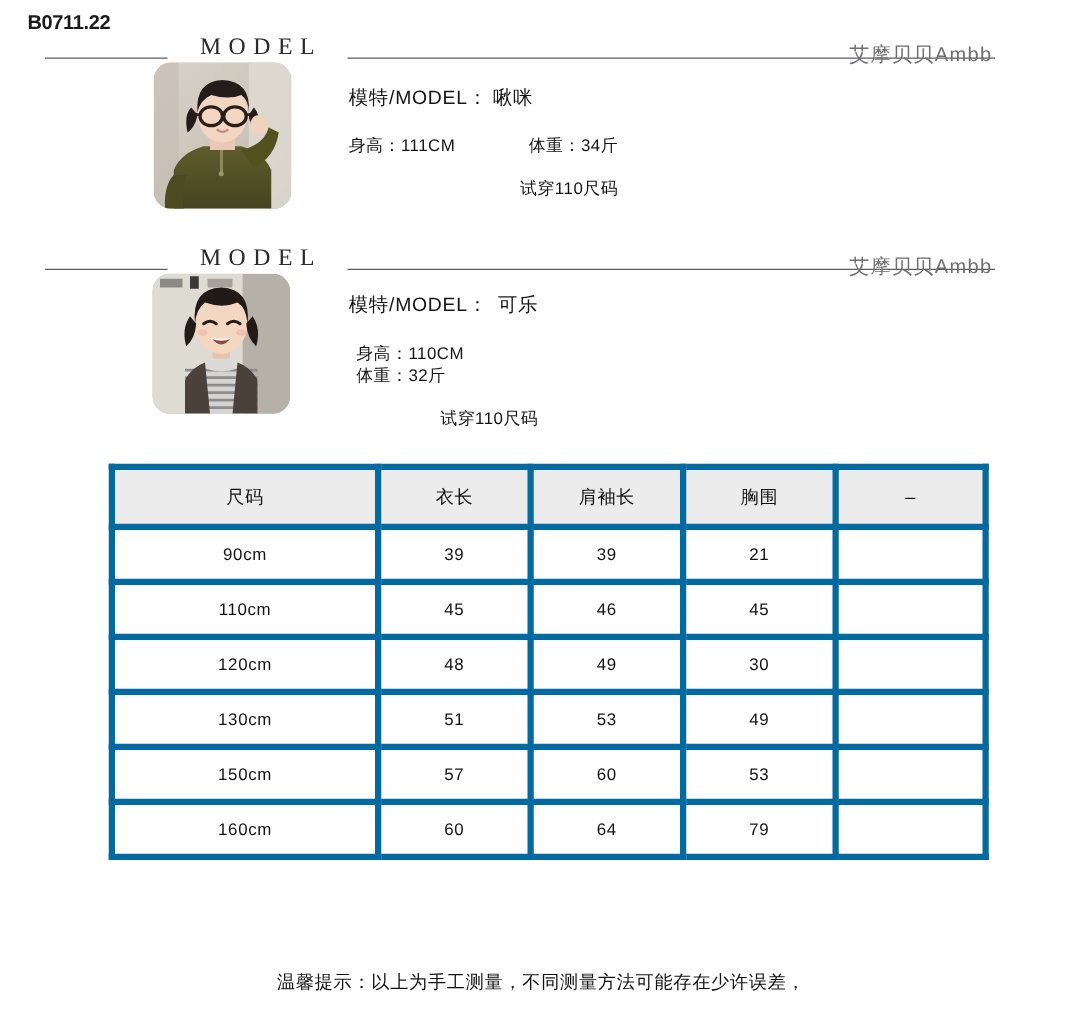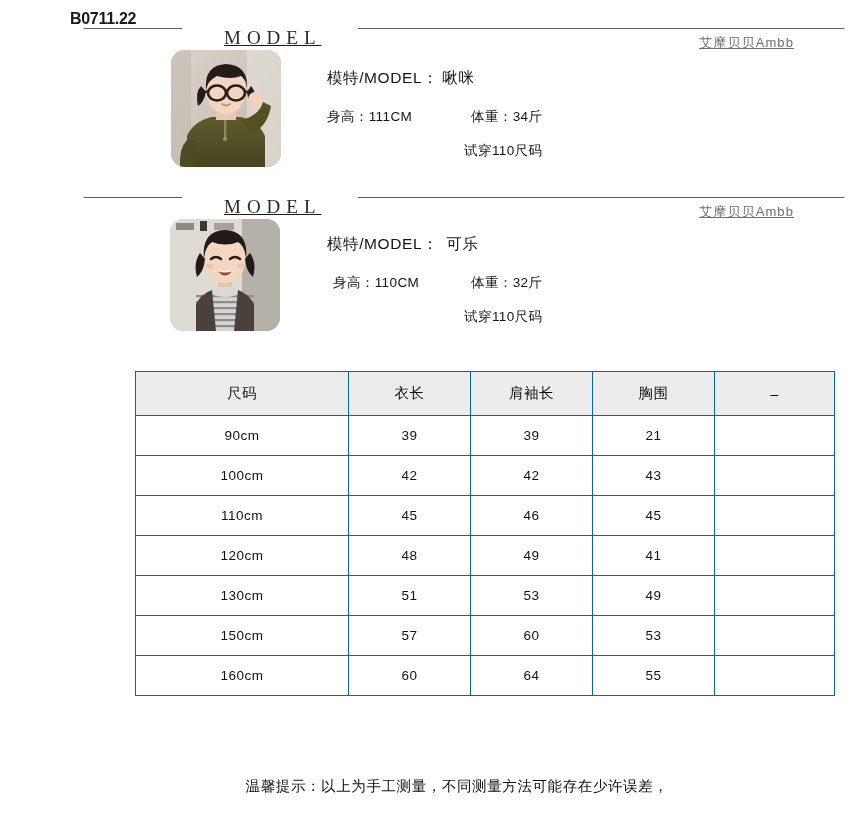--- a/index.html
+++ b/index.html
@@ -14,21 +14,20 @@
     position: relative;
     overflow: hidden;
     font-family: "Liberation Sans", "DejaVu Sans", sans-serif;
     color: #1b1b1b;
     -webkit-font-smoothing: antialiased;
   }
 
   .page {
     position: absolute;
     inset: 0;
-    margin-left: 48px;
   }
 
   
   .watermark-code {
     position: absolute;
     left: 22px;
     top: 10px;
     font-family: "Liberation Sans", "DejaVu Sans", sans-serif;
     font-size: 16px;
     font-weight: 700;
@@ -37,23 +36,22 @@
     z-index: 30;
     white-space: nowrap;
   }
 
   
   .model-divider {
     position: absolute;
     left: 36px;
     width: 760px;
     display: flex;
-    align-items: flex-start;
-    gap: 16px;
-    text-decoration: underline;
+    align-items: flex-end;
+    gap: 0;
   }
   .model-divider .rule {
     height: 1px;
     background: #5d5d5d;
     flex: 0 0 auto;
   }
   .model-divider .rule-left { width: 98px; }
   .model-divider .rule-right { flex: 1 1 auto; }
   .model-divider .model-word {
     font-family: "Liberation Serif", "DejaVu Serif", serif;
@@ -62,25 +60,24 @@
     color: #2b2b2b;
     padding: 0 20px 0 26px;
     white-space: nowrap;
     line-height: 1;
   }
 
   
   .brand {
     position: absolute;
     right: 72px;
-    font-size: 13px;
+    font-size: 16px;
     letter-spacing: 1.1px;
     color: #6e6e74;
     white-space: nowrap;
-    text-decoration: underline;
   }
 
   
   .model-photo {
     position: absolute;
     border-radius: 14px;
     overflow: hidden;
     background: #cfc9c0;
   }
   .model-photo svg { display: block; width: 100%; height: 100%; }
@@ -118,21 +115,21 @@
   .size-table {
     position: absolute;
     left: 87px;
     top: 371px;
     width: 699px;
     border-collapse: collapse;
     table-layout: fixed;
   }
   .size-table th,
   .size-table td {
-    border: 1px solid #0369a1;
+    border: 5px solid #0369a1;
     text-align: center;
     font-size: 13.5px;
     color: #121212;
     letter-spacing: 0.5px;
     font-weight: 400;
     padding: 0;
   }
   .size-table thead th {
     background: #ececec;
     height: 43px;
@@ -292,21 +289,21 @@
 
       <ellipse cx="40" cy="47" rx="4" ry="2.6" fill="#f0b8a6" opacity="0.7"></ellipse>
       <ellipse cx="71" cy="47" rx="4" ry="2.6" fill="#f0b8a6" opacity="0.7"></ellipse>
     </svg>
   </div>
 
   <div class="model-info" style="left:279px; top:234px;">
     <div class="model-name-line">
       <span>模特/MODEL：</span><span class="nm" style="margin-left:8px;">可乐</span>
     </div>
-    <div class="model-metrics" style="padding-left:6px;">
+    <div class="model-metrics" style="padding-left:6px;flex-direction:column;">
       <span class="height" style="width:138px;"><span>身高：</span><span>110CM</span></span>
       <span class="weight"><span>体重：</span><span>32斤</span></span>
     </div>
     <div class="model-try">试穿110尺码</div>
   </div>
 
   <table class="size-table">
     <colgroup>
       <col class="c-size">
         <col class="c-len">
@@ -325,59 +322,52 @@
     </thead>
     <tbody id="size-tbody">
         <tr>
           <td>90cm</td>
           <td>39</td>
           <td>39</td>
           <td>21</td>
           <td></td>
         </tr>
         <tr>
-          <td>100cm</td>
-          <td>42</td>
-          <td>42</td>
-          <td>43</td>
-          <td></td>
-        </tr>
-        <tr>
           <td>110cm</td>
           <td>45</td>
           <td>46</td>
           <td>45</td>
           <td></td>
         </tr>
         <tr>
           <td>120cm</td>
           <td>48</td>
           <td>49</td>
-          <td>41</td>
+          <td>30</td>
           <td></td>
         </tr>
         <tr>
           <td>130cm</td>
           <td>51</td>
           <td>53</td>
           <td>49</td>
           <td></td>
         </tr>
         <tr>
           <td>150cm</td>
           <td>57</td>
           <td>60</td>
           <td>53</td>
           <td></td>
         </tr>
         <tr>
           <td>160cm</td>
           <td>60</td>
           <td>64</td>
-          <td>55</td>
+          <td>79</td>
           <td></td>
         </tr>
       </tbody>
   </table>
 
   <div class="footer-note">
     <span class="ln">温馨提示：以上为手工测量，不同测量方法可能存在少许误差，</span>
   </div>
 
 </div>

